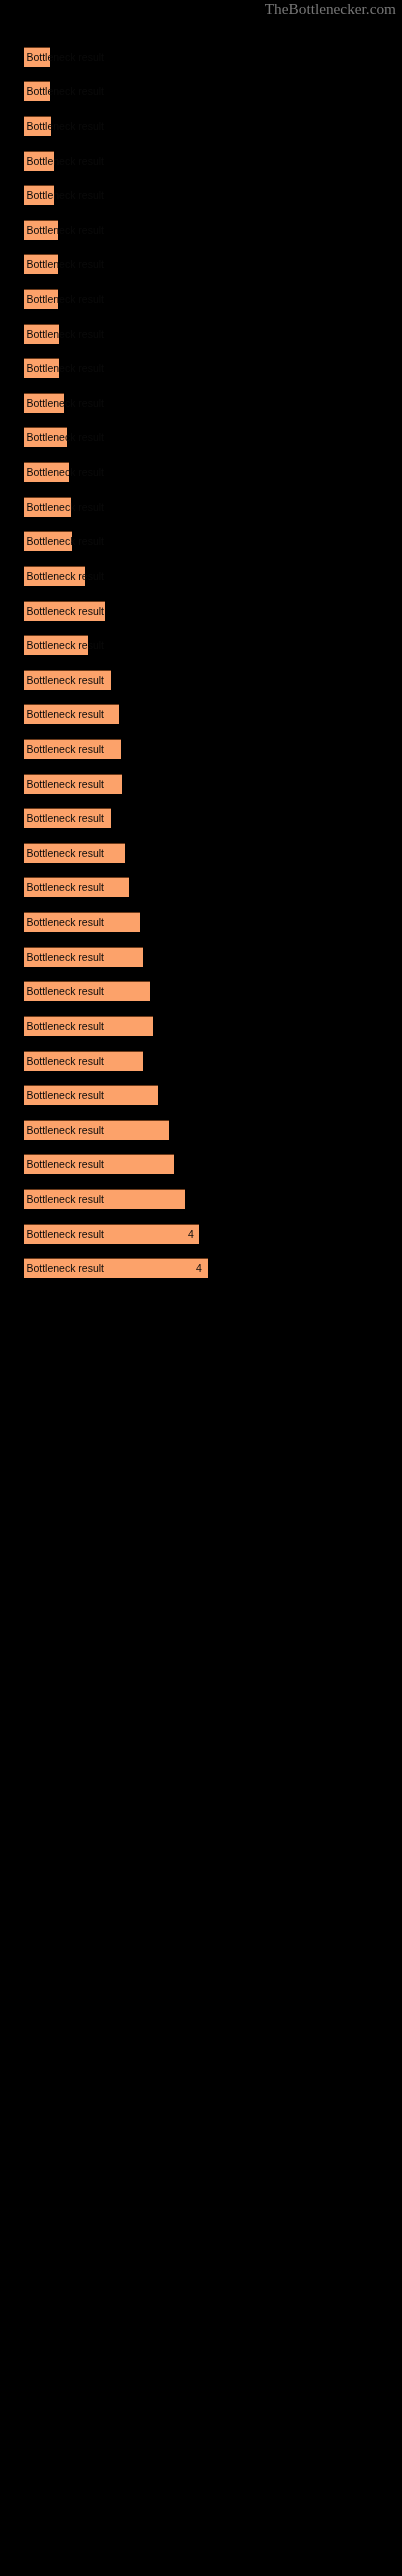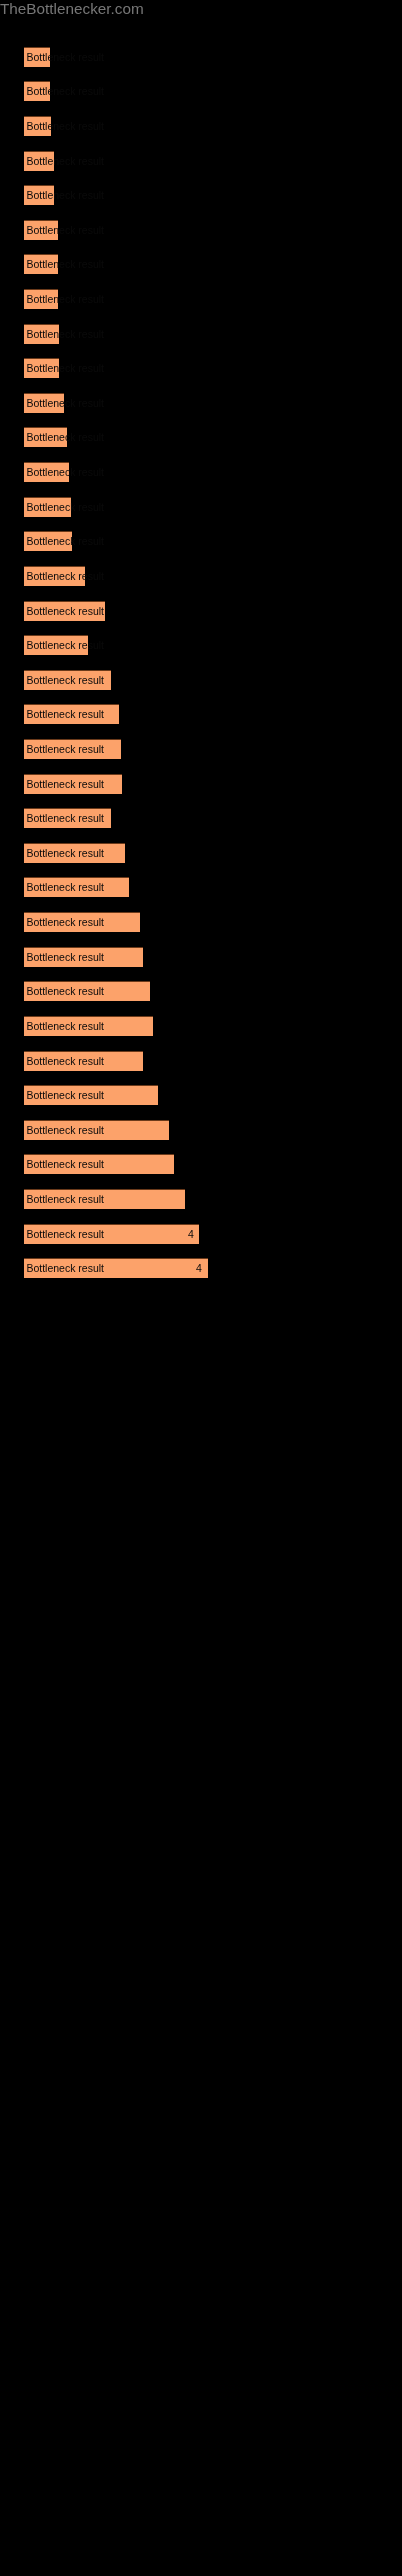--- a/index.html
+++ b/index.html
@@ -12,23 +12,24 @@
     height: 2576px;
     position: relative;
     font-family: "Liberation Sans", sans-serif;
     overflow: hidden;
   }
   #site-title {
     position: absolute;
     top: 0px;
     left: 0px;
     width: 396px;
+    text-align: right;
     color: #777777;
     font-size: 15.3px;
-    font-family: Liberation Sans, sans-serif;
+    font-family: Liberation Serif, serif;
     letter-spacing: 0px;
     white-space: nowrap;
   }
   #chart {
     position: absolute;
     top: 0;
     left: 0;
     width: 403px;
     height: 2576px;
     margin-left: 20px;

